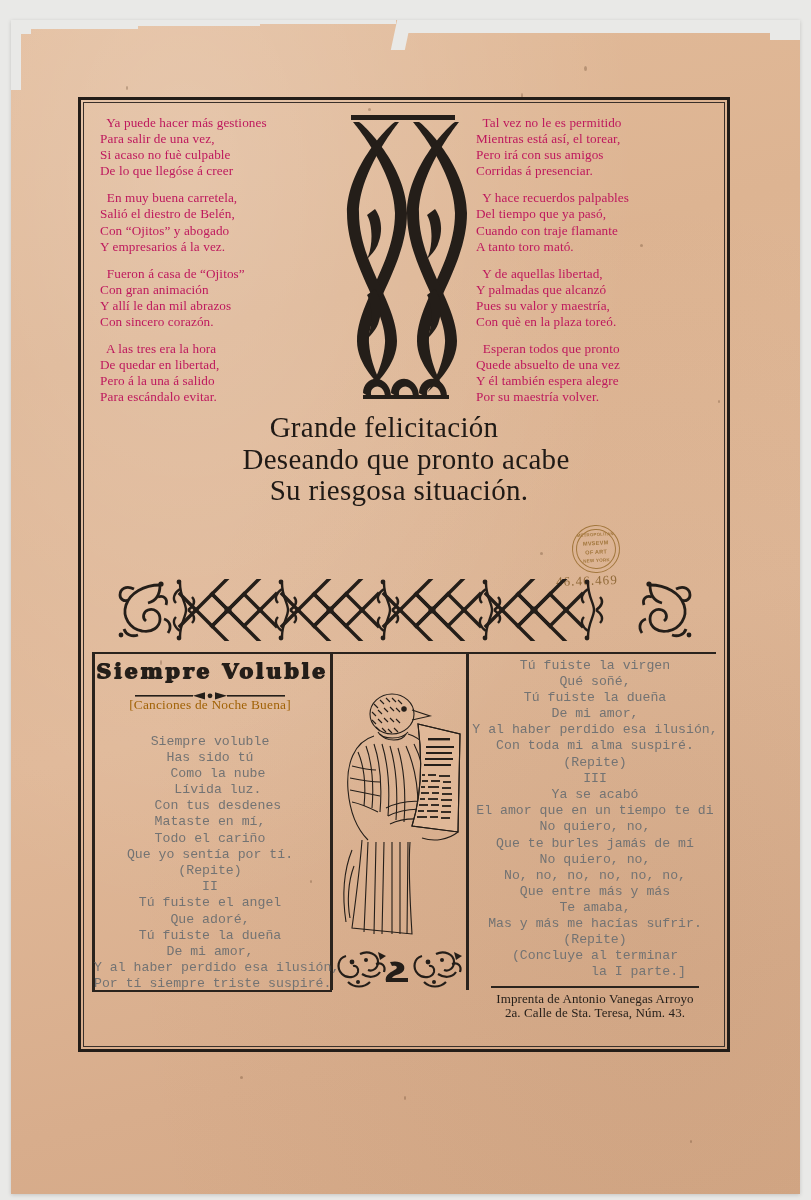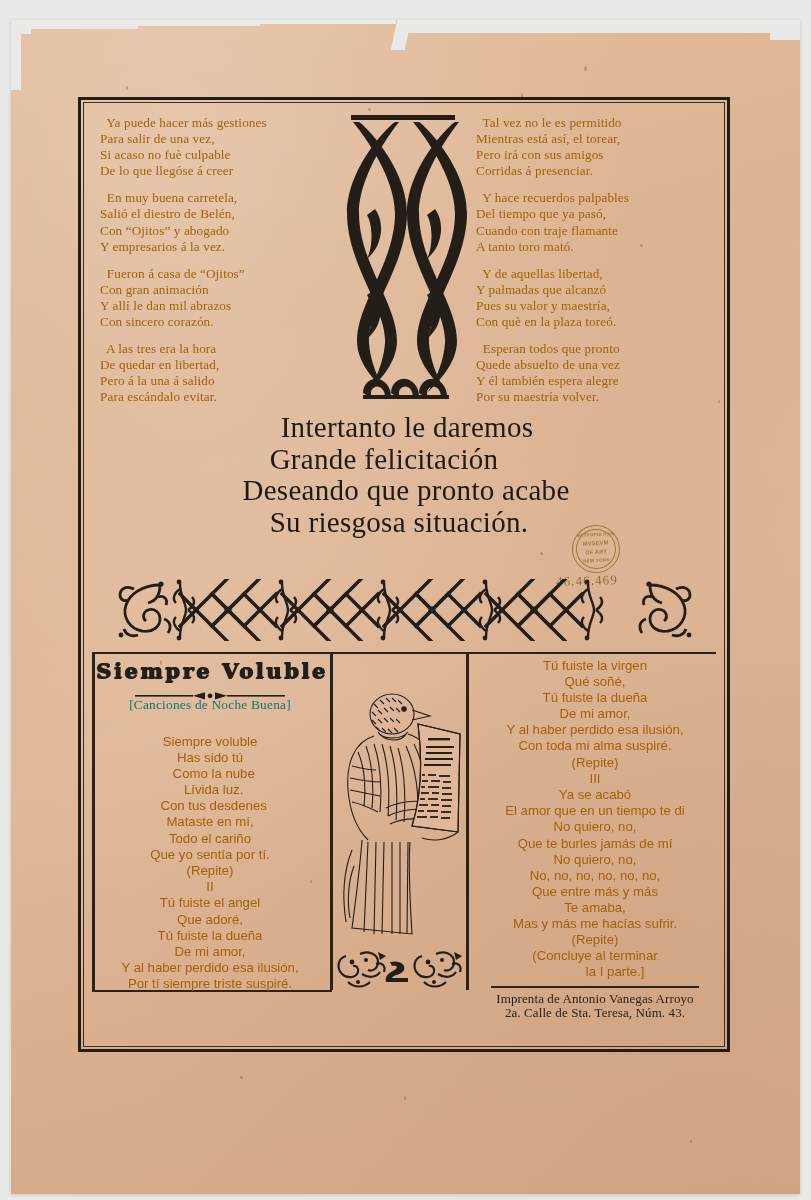--- a/index.html
+++ b/index.html
@@ -73,21 +73,21 @@
     position: absolute;
     left: 88px; top: 107px;
     width: 632px; height: 935px;
   }
 
   
   .verse {
     font-family: "Liberation Serif", serif;
     font-size: 13.2px;
     line-height: 16.1px;
-    color: #a16207;
+    color: #be185d;
     white-space: pre;
     letter-spacing: 0.1px;
   }
   .stanza { margin-bottom: 11px; }
   .stanza:last-child { margin-bottom: 0; }
 
   
   .topblock {
     position: absolute;
     left: 0; top: 8px;
@@ -201,38 +201,38 @@
       -0.5px 0.5px 0 rgba(36,30,25,0.55);
     white-space: pre;
     margin-left: 2px;
   }
   .title-flourish {
     width: 170px; height: 9px;
     margin: 3px auto 2px;
   }
   .subtitle {
     font-size: 13.4px;
-    color: #0f766e;
+    color: #a16207;
     white-space: pre;
     letter-spacing: 0.2px;
   }
   .genre {
     font-size: 13.4px;
     color: #241e19;
     letter-spacing: 1.4px;
     margin-top: 4px;
     white-space: pre;
   }
   .genre .dash { letter-spacing: -1px; }
 
   .lyric {
-    font-family: Liberation Sans, sans-serif;
+    font-family: Liberation Mono, monospace;
     font-size: 13.2px;
     line-height: 16.1px;
-    color: #a16207;
+    color: #737373;
     white-space: pre;
   }
   .roman { font-size: 13.2px; line-height: 16.6px; }
 
   .cut {
     position: absolute;
     left: 246px; top: 38px;
     width: 132px; height: 250px;
   }
   .tailpiece {
@@ -364,21 +364,20 @@
 <span>Pues su valor y maestría,</span>
 <span>Con què en la plaza toreó.</span></div>
         <div class="stanza verse"><span>  Esperan todos que pronto</span>
 <span>Quede absuelto de una vez</span>
 <span>Y él también espera alegre</span>
 <span>Por su maestría volver.</span></div>
       </div>
     </div>
 
     <div class="headline">
-      <div class="hl hl-1">Intertanto le daremos</div>
       <div class="hl hl-2">Grande felicitación</div>
       <div class="hl hl-3">Deseando que pronto acabe</div>
       <div class="hl hl-4">Su riesgosa situación.</div>
     </div>
 
     <div class="stamp">
       <div class="ring"></div>
       <div class="stamp-txt stamp-t1">METROPOLITAN</div>
       <div class="stamp-txt stamp-t2">MVSEVM</div>
       <div class="stamp-txt stamp-t3">OF ART</div>

